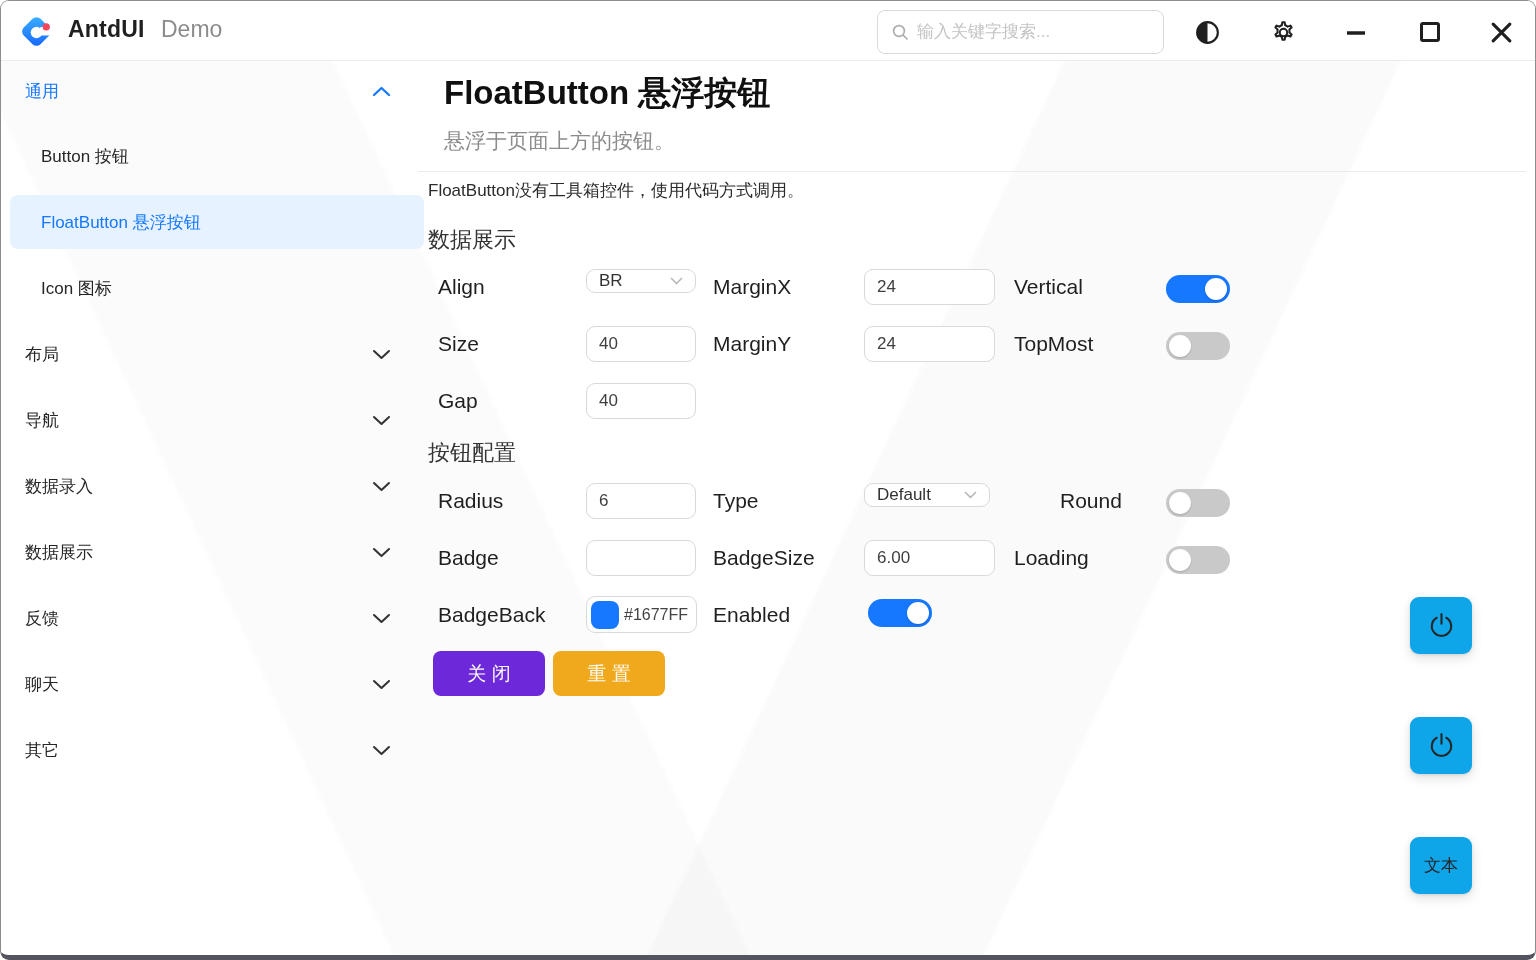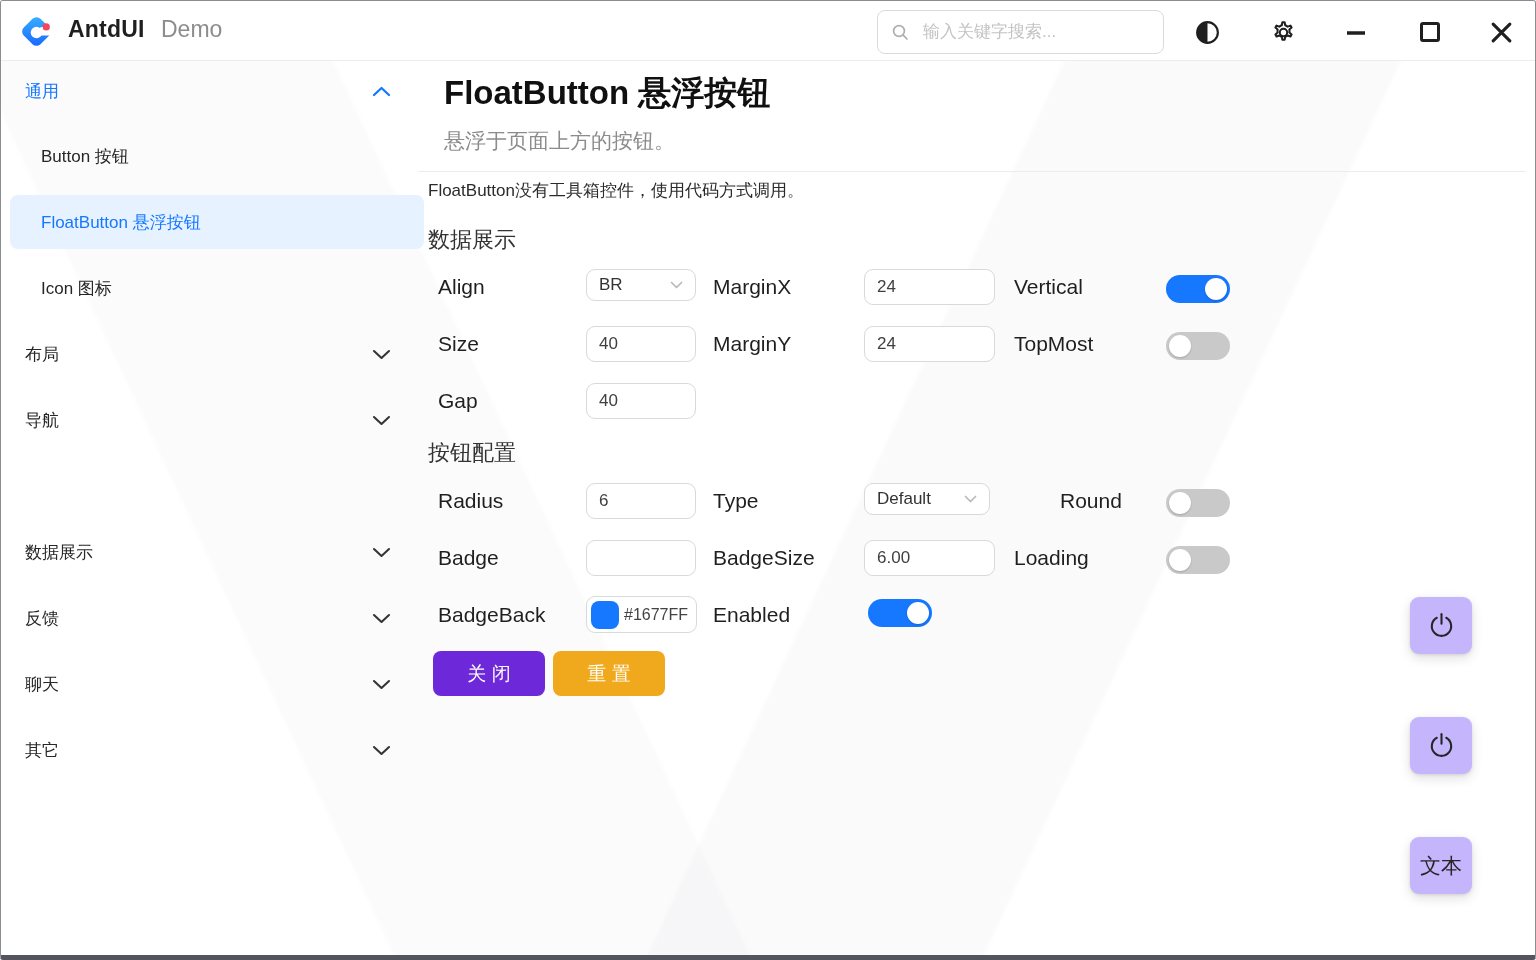--- a/index.html
+++ b/index.html
@@ -1,33 +1,33 @@
 <!DOCTYPE html>
 <html><head>
 <meta charset="utf-8">
 <style>
   * { box-sizing: border-box; }
   html, body { margin:0; padding:0; width:1536px; height:960px; overflow:hidden;
     font-family:"Liberation Sans","DejaVu Sans",sans-serif; }
   .window { position:absolute; inset:0; background:#ffffff;
-    border:1px solid #8b8b92; border-bottom:5px solid #54545e; border-radius:3px; overflow:hidden; }
+    border:1px solid #8b8b92; border-bottom:5px solid #54545e; border-radius:9px; overflow:hidden; }
 
   
   .watermark { position:absolute; inset:0; pointer-events:none;
     background:
       linear-gradient(115deg, transparent 55%, rgba(130,130,150,0.04) 55.3%, rgba(130,130,150,0.04) 72%, transparent 72.3%),
       linear-gradient(245deg, transparent 62%, rgba(130,130,150,0.03) 62.3%, rgba(130,130,150,0.03) 80%, transparent 80.3%); }
 
   
   .titlebar { position:absolute; top:0; left:0; right:0; height:60px; background:#fff; border-bottom:1px solid #ececec; z-index:5; }
   .logo { position:absolute; left:17px; top:12px; width:37px; height:37px; }
   .app-title { position:absolute; left:67px; top:15px; font-size:23px; color:#1f1f1f; font-weight:600; letter-spacing:.2px; }
   .app-subtitle { position:absolute; left:160px; top:15px; font-size:23px; color:#8c8c8c; font-weight:400; }
   .search-box { position:absolute; left:876px; top:9px; width:287px; height:44px; border:1px solid #dadada; border-radius:8px;
-    display:flex; align-items:center; gap:12px; padding:0 13px; background:#fff; }
+    display:flex; align-items:center; gap:6px; padding:0 13px; background:#fff; }
   .search-input { flex:1; border:none; outline:none; font-size:17px; color:#434343; font-family:inherit; background:transparent; }
   .search-input::placeholder { color:#c3c3c3; }
   .tb-btn { position:absolute; top:16px; width:30px; height:30px; display:flex; align-items:center; justify-content:center; cursor:pointer; }
 
   
   .sidebar { position:absolute; top:61px; left:0; width:425px; bottom:0; }
   .nav-row { position:absolute; left:0; width:425px; height:54px; display:flex; align-items:center;
     padding:0 35px 0 24px; font-size:17px; color:#262626; cursor:pointer; }
   .nav-row .chev { margin-left:auto; display:flex; }
   .nav-row.child { padding-left:40px; }
@@ -37,41 +37,41 @@
   
   .page-title { position:absolute; left:443px; top:70px; font-size:33px; font-weight:700; color:#101010; }
   .page-sub { position:absolute; left:443px; top:126px; font-size:21px; color:#8c8c8c; }
   .divider { position:absolute; left:417px; right:9px; top:170px; height:1px; background:#ececec; }
   .note { position:absolute; left:427px; top:178px; font-size:17px; color:#2b2b2b; }
   .section-title { position:absolute; left:427px; font-size:22px; color:#333333; }
 
   .f-label { position:absolute; height:36px; line-height:36px; font-size:21px; color:#1f1f1f; }
   .f-input { position:absolute; height:36px; border:1px solid #d9d9d9; border-radius:9px; background:#fff;
     font-size:17px; color:#404040; padding:0 12px; outline:none; font-family:inherit; }
-  .f-select { position:absolute; height:32px; border:1px solid #d9d9d9; border-radius:9px; background:#fff;
+  .f-select { position:absolute; height:24px; border:1px solid #d9d9d9; border-radius:9px; background:#fff;
     display:flex; align-items:center; justify-content:space-between; padding:0 12px; font-size:17px; color:#333; cursor:pointer; }
   .color-field { position:absolute; height:37px; border:1px solid #d9d9d9; border-radius:9px; background:#fff;
     display:flex; align-items:center; gap:5px; padding:0 4px; overflow:hidden; cursor:pointer; }
   .swatch { width:28px; height:28px; border-radius:8px; flex:0 0 auto; }
   .color-text { font-size:16px; color:#434343; white-space:nowrap; }
 
   .toggle { position:absolute; width:64px; height:28px; border-radius:14px; background:#c9c9c9; cursor:pointer; }
   .toggle::after { content:""; position:absolute; top:3px; left:3px; width:22px; height:22px; border-radius:50%;
     background:#fff; box-shadow:0 1px 2px rgba(0,0,0,.18); }
   .toggle.on { background:#1677FF; }
   .toggle.on::after { left:auto; right:3px; }
 
   .action-btn { position:absolute; width:112px; height:45px; border:none; border-radius:8px; color:#fffdf8;
     font-size:19px; font-family:inherit; cursor:pointer; }
   .btn-danger { background:#6d28d9; }
   .btn-warn   { background:#F0A81C; }
 
-  .float-btn { position:absolute; left:1409px; width:62px; height:57px; background:#c4b5fd; border-radius:9px;
+  .float-btn { position:absolute; left:1409px; width:62px; height:57px; background:#0ea5e9; border-radius:9px;
     box-shadow:0 4px 12px rgba(0,0,0,.13), 0 1px 3px rgba(0,0,0,.09); display:flex; align-items:center; justify-content:center;
-    cursor:pointer; font-size:21px; color:#262626; }
+    cursor:pointer; font-size:17px; color:#262626; }
 </style>
 </head>
 <body>
 
 <div class="window">
   <div class="watermark"></div>
 
   <div class="titlebar">
     <svg class="logo" viewBox="0 0 36 36">
       <defs>
@@ -155,20 +155,28 @@
       </span>
     </div>
     <div class="nav-row" style="top:331px">
       <span>导航</span>
       <span class="chev">
         <svg width="19" height="11" viewBox="0 0 19 11">
             <polyline points="2,2 9.5,9 17,2" fill="none" stroke="#353535" stroke-width="2.1" stroke-linecap="round" stroke-linejoin="round"></polyline>
           </svg>
       </span>
     </div>
+    <div class="nav-row" style="top:397px">
+      <span>数据录入</span>
+      <span class="chev">
+        <svg width="19" height="11" viewBox="0 0 19 11">
+            <polyline points="2,2 9.5,9 17,2" fill="none" stroke="#353535" stroke-width="2.1" stroke-linecap="round" stroke-linejoin="round"></polyline>
+          </svg>
+      </span>
+    </div>
     <div class="nav-row" style="top:463px">
       <span>数据展示</span>
       <span class="chev">
         <svg width="19" height="11" viewBox="0 0 19 11">
             <polyline points="2,2 9.5,9 17,2" fill="none" stroke="#353535" stroke-width="2.1" stroke-linecap="round" stroke-linejoin="round"></polyline>
           </svg>
       </span>
     </div>
     <div class="nav-row" style="top:595px">
       <span>聊天</span>

